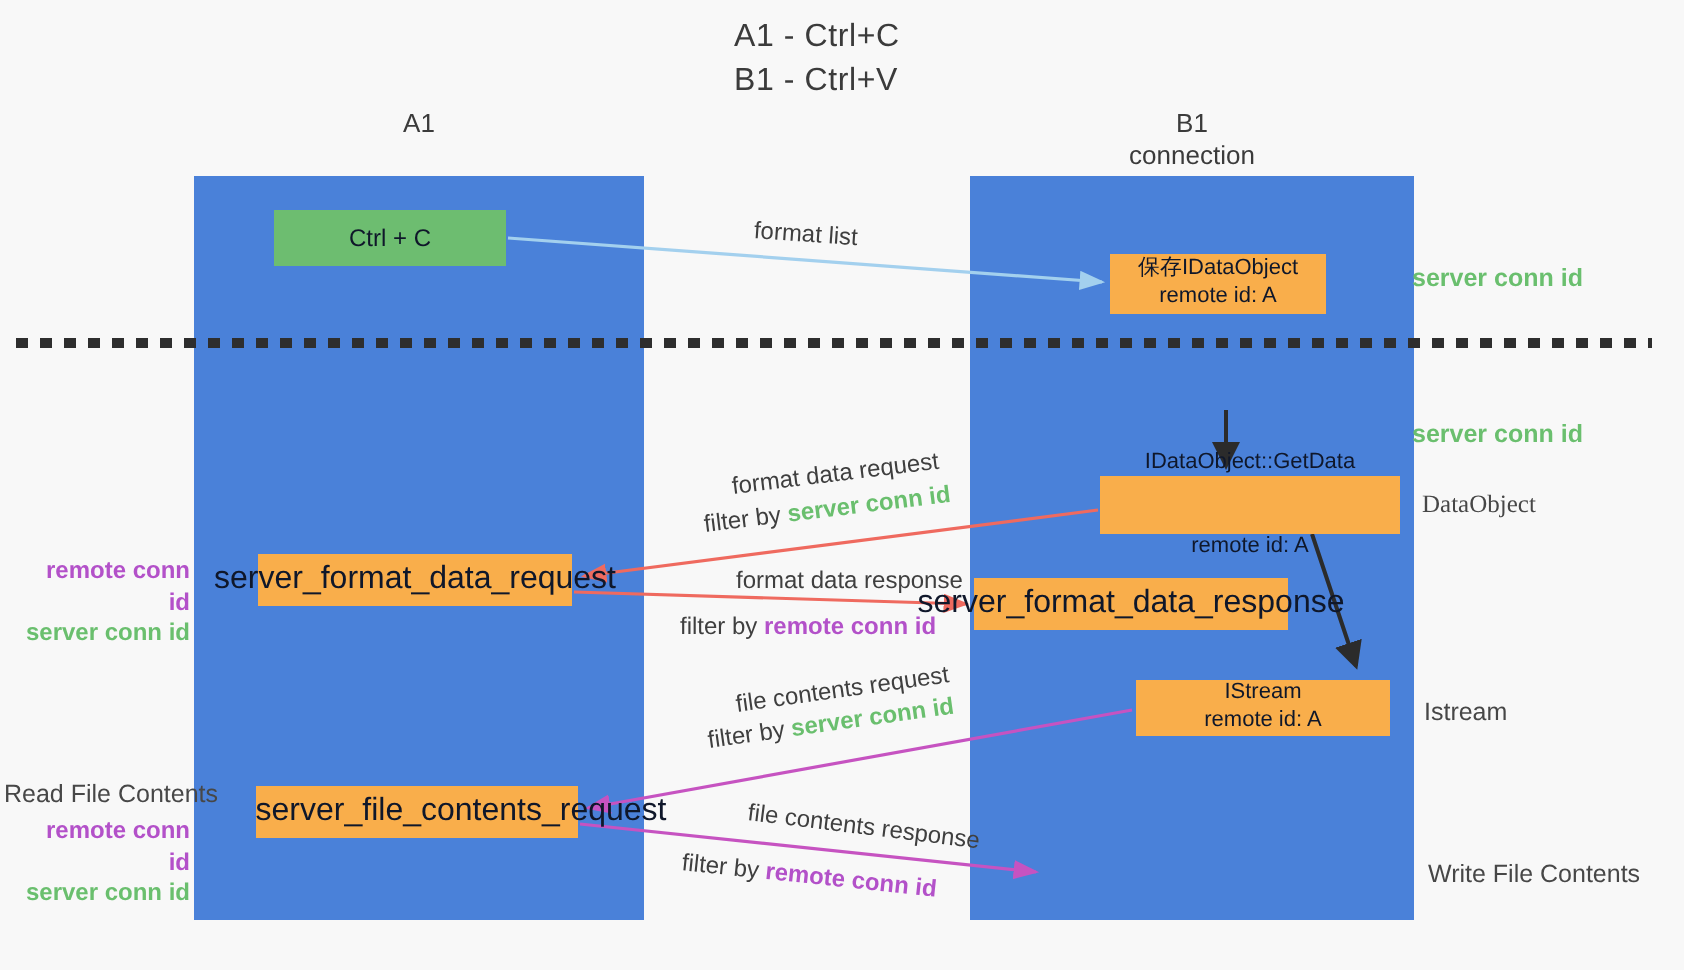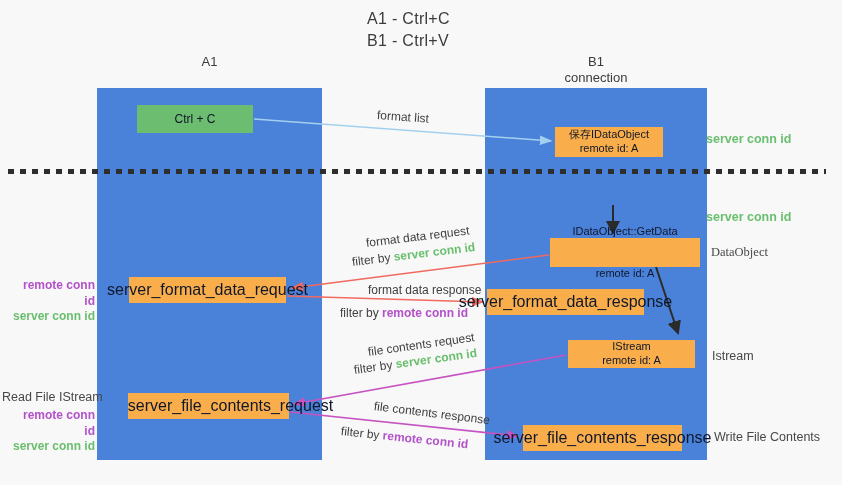--- a/index.html
+++ b/index.html
@@ -153,23 +153,20 @@
 
   <div class="box orange two b-istream">
     <span>IStream</span>
     <span class="l2">remote id: A</span>
   </div>
 
   <div class="box orange b-file-req">
     <span>server_file_contents_request</span>
   </div>
 
-  <div class="box orange b-file-resp">
-    <span>server_file_contents_response</span>
-  </div>
 
   <div class="alabel lab-format-list">format list</div>
 
   <div class="alabel lab-fdr">format data request</div>
   <div class="alabel lab-fdr-f"><span>filter by </span><span class="green">server conn id</span></div>
 
   <div class="alabel lab-fresp">format data response</div>
   <div class="alabel lab-fresp-f"><span>filter by </span><span class="purple">remote conn id</span></div>
 
   <div class="alabel lab-fcr">file contents request</div>
@@ -181,19 +178,19 @@
   <div class="side green s-conn-top">server conn id</div>
   <div class="side green s-conn-mid">server conn id</div>
   <div class="side gray s-dataobject">DataObject</div>
   <div class="side gray s-istream">Istream</div>
   <div class="side gray s-write">Write File Contents</div>
 
   <div class="ids-block ids-1">
     <div class="purple">remote conn id</div>
     <div class="green">server conn id</div>
   </div>
-  <div class="side gray s-read">Read File IStream</div>
+  <div class="side gray s-read">Read File Contents</div>
   <div class="ids-block ids-2">
     <div class="purple">remote conn id</div>
     <div class="green">server conn id</div>
   </div>
 
 </div>
 
 </body></html>

